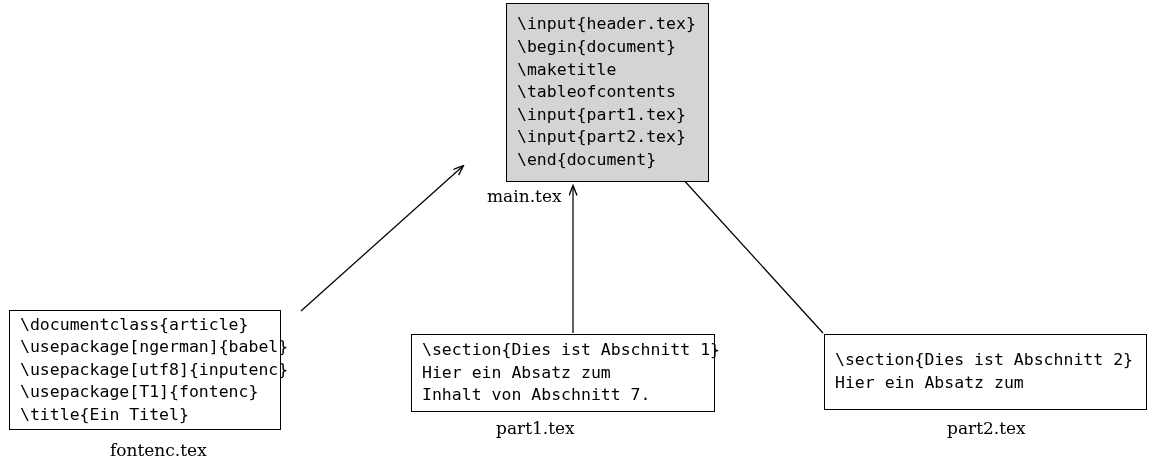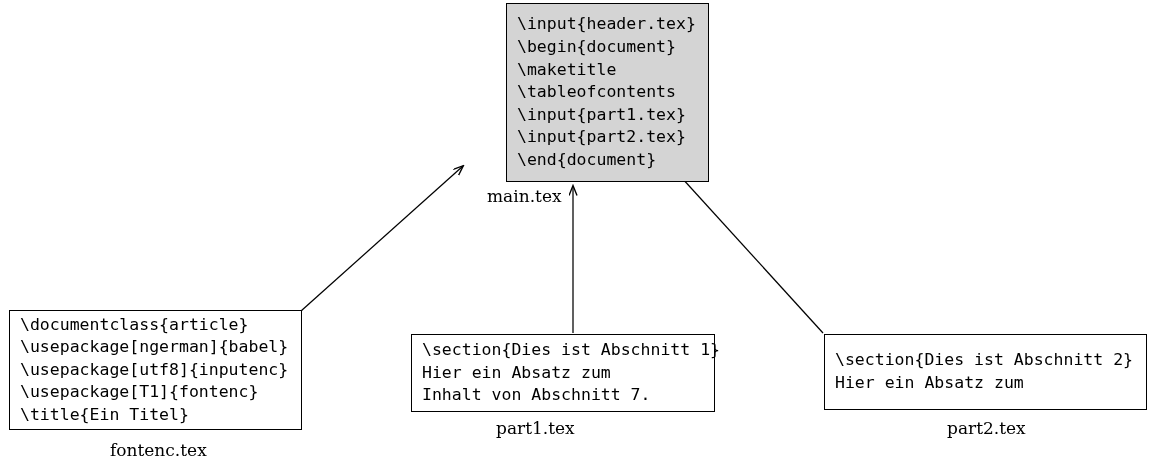--- a/index.html
+++ b/index.html
@@ -45,21 +45,21 @@
   svg.edges {
     position: absolute;
     left: 0;
     top: 0;
     width: 1159px;
     height: 474px;
     overflow: visible;
   }
   
   #box-main      { left: 466px; top: 3px;   width: 203px; height: 179px; padding: 6px 0 6px 10px; margin-left: 40px; }
-  #box-header    { left: 9px;   top: 310px; width: 293px; height: 120px; padding: 5px 0 5px 10px; }
+  #box-header    { left: 9px;   top: 310px; width: 272px; height: 120px; padding: 5px 0 5px 10px; }
   #box-part1     { left: 411px; top: 334px; width: 304px; height: 78px;  padding: 4px 0 4px 10px; }
   #box-part2     { left: 824px; top: 334px; width: 323px; height: 76px;  padding: 4px 0 4px 10px; }
   #cap-main      { left: 475px; top: 186px; margin-left: 12px; }
   #cap-header    { left: 110px; top: 440px; }
   #cap-part1     { left: 496px; top: 418px; }
   #cap-part2     { left: 947px; top: 418px; }
 </style>
 </head>
 <body>
 

